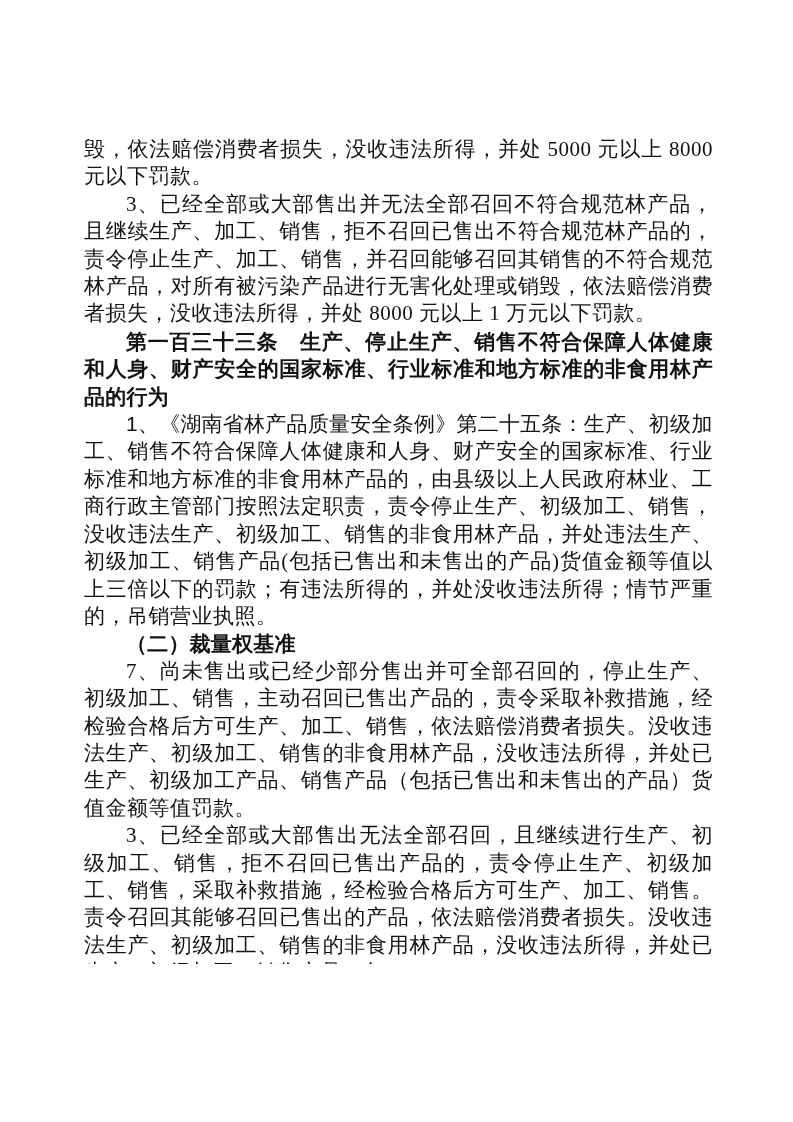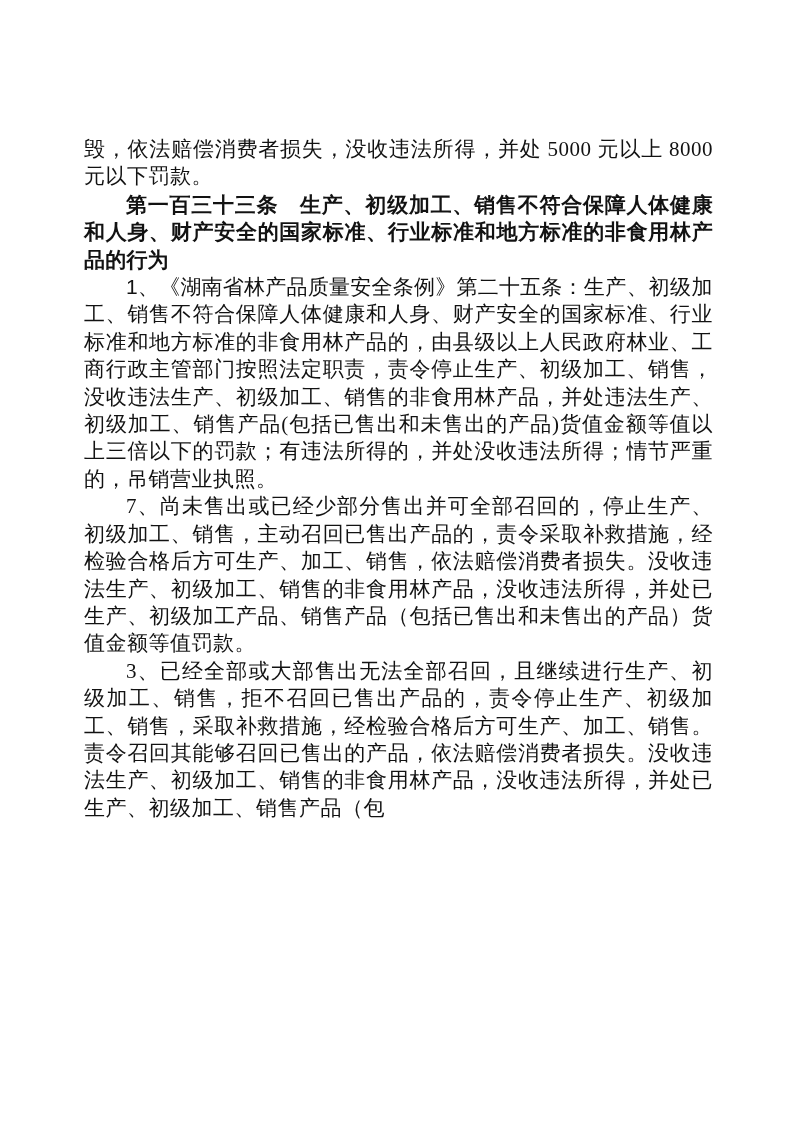--- a/index.html
+++ b/index.html
@@ -58,19 +58,21 @@
     color: #1c1c1c;
     letter-spacing: 2px;
   }
 </style>
 </head>
 <body>
 
 <div class="page">
   <div class="doc-body">
       <p class="para continuation">毁，依法赔偿消费者损失，没收违法所得，并处 5000 元以上 8000 元以下罚款。</p>
-      <p class="para heading">第一百三十三条　生产、初级加工、销售不符合保障人体健康和人身、财产安全的国家标准、行业标准和地方标准的非食用林产品的行为</p>
+      <p class="para indent">3、已经全部或大部售出并无法全部召回不符合规范林产品，且继续生产、加工、销售，拒不召回已售出不符合规范林产品的，责令停止生产、加工、销售，并召回能够召回其销售的不符合规范林产品，对所有被污染产品进行无害化处理或销毁，依法赔偿消费者损失，没收违法所得，并处 8000 元以上 1 万元以下罚款。</p>
+      <p class="para heading">第一百三十三条　生产、停止生产、销售不符合保障人体健康和人身、财产安全的国家标准、行业标准和地方标准的非食用林产品的行为</p>
       <p class="para mixed"><span class="heiti">1、《湖南省林产品质量安全条例》第二十五条：</span>生产、初级加工、销售不符合保障人体健康和人身、财产安全的国家标准、行业标准和地方标准的非食用林产品的，由县级以上人民政府林业、工商行政主管部门按照法定职责，责令停止生产、初级加工、销售，没收违法生产、初级加工、销售的非食用林产品，并处违法生产、初级加工、销售产品(包括已售出和未售出的产品)货值金额等值以上三倍以下的罚款；有违法所得的，并处没收违法所得；情节严重的，吊销营业执照。</p>
+      <p class="para heading">（二）裁量权基准</p>
       <p class="para indent">7、尚未售出或已经少部分售出并可全部召回的，停止生产、初级加工、销售，主动召回已售出产品的，责令采取补救措施，经检验合格后方可生产、加工、销售，依法赔偿消费者损失。没收违法生产、初级加工、销售的非食用林产品，没收违法所得，并处已生产、初级加工产品、销售产品（包括已售出和未售出的产品）货值金额等值罚款。</p>
       <p class="para indent">3、已经全部或大部售出无法全部召回，且继续进行生产、初级加工、销售，拒不召回已售出产品的，责令停止生产、初级加工、销售，采取补救措施，经检验合格后方可生产、加工、销售。责令召回其能够召回已售出的产品，依法赔偿消费者损失。没收违法生产、初级加工、销售的非食用林产品，没收违法所得，并处已生产、初级加工、销售产品（包</p>
     </div>
   <div class="page-number">– 90 –</div>
 </div>
 
 </body></html>

